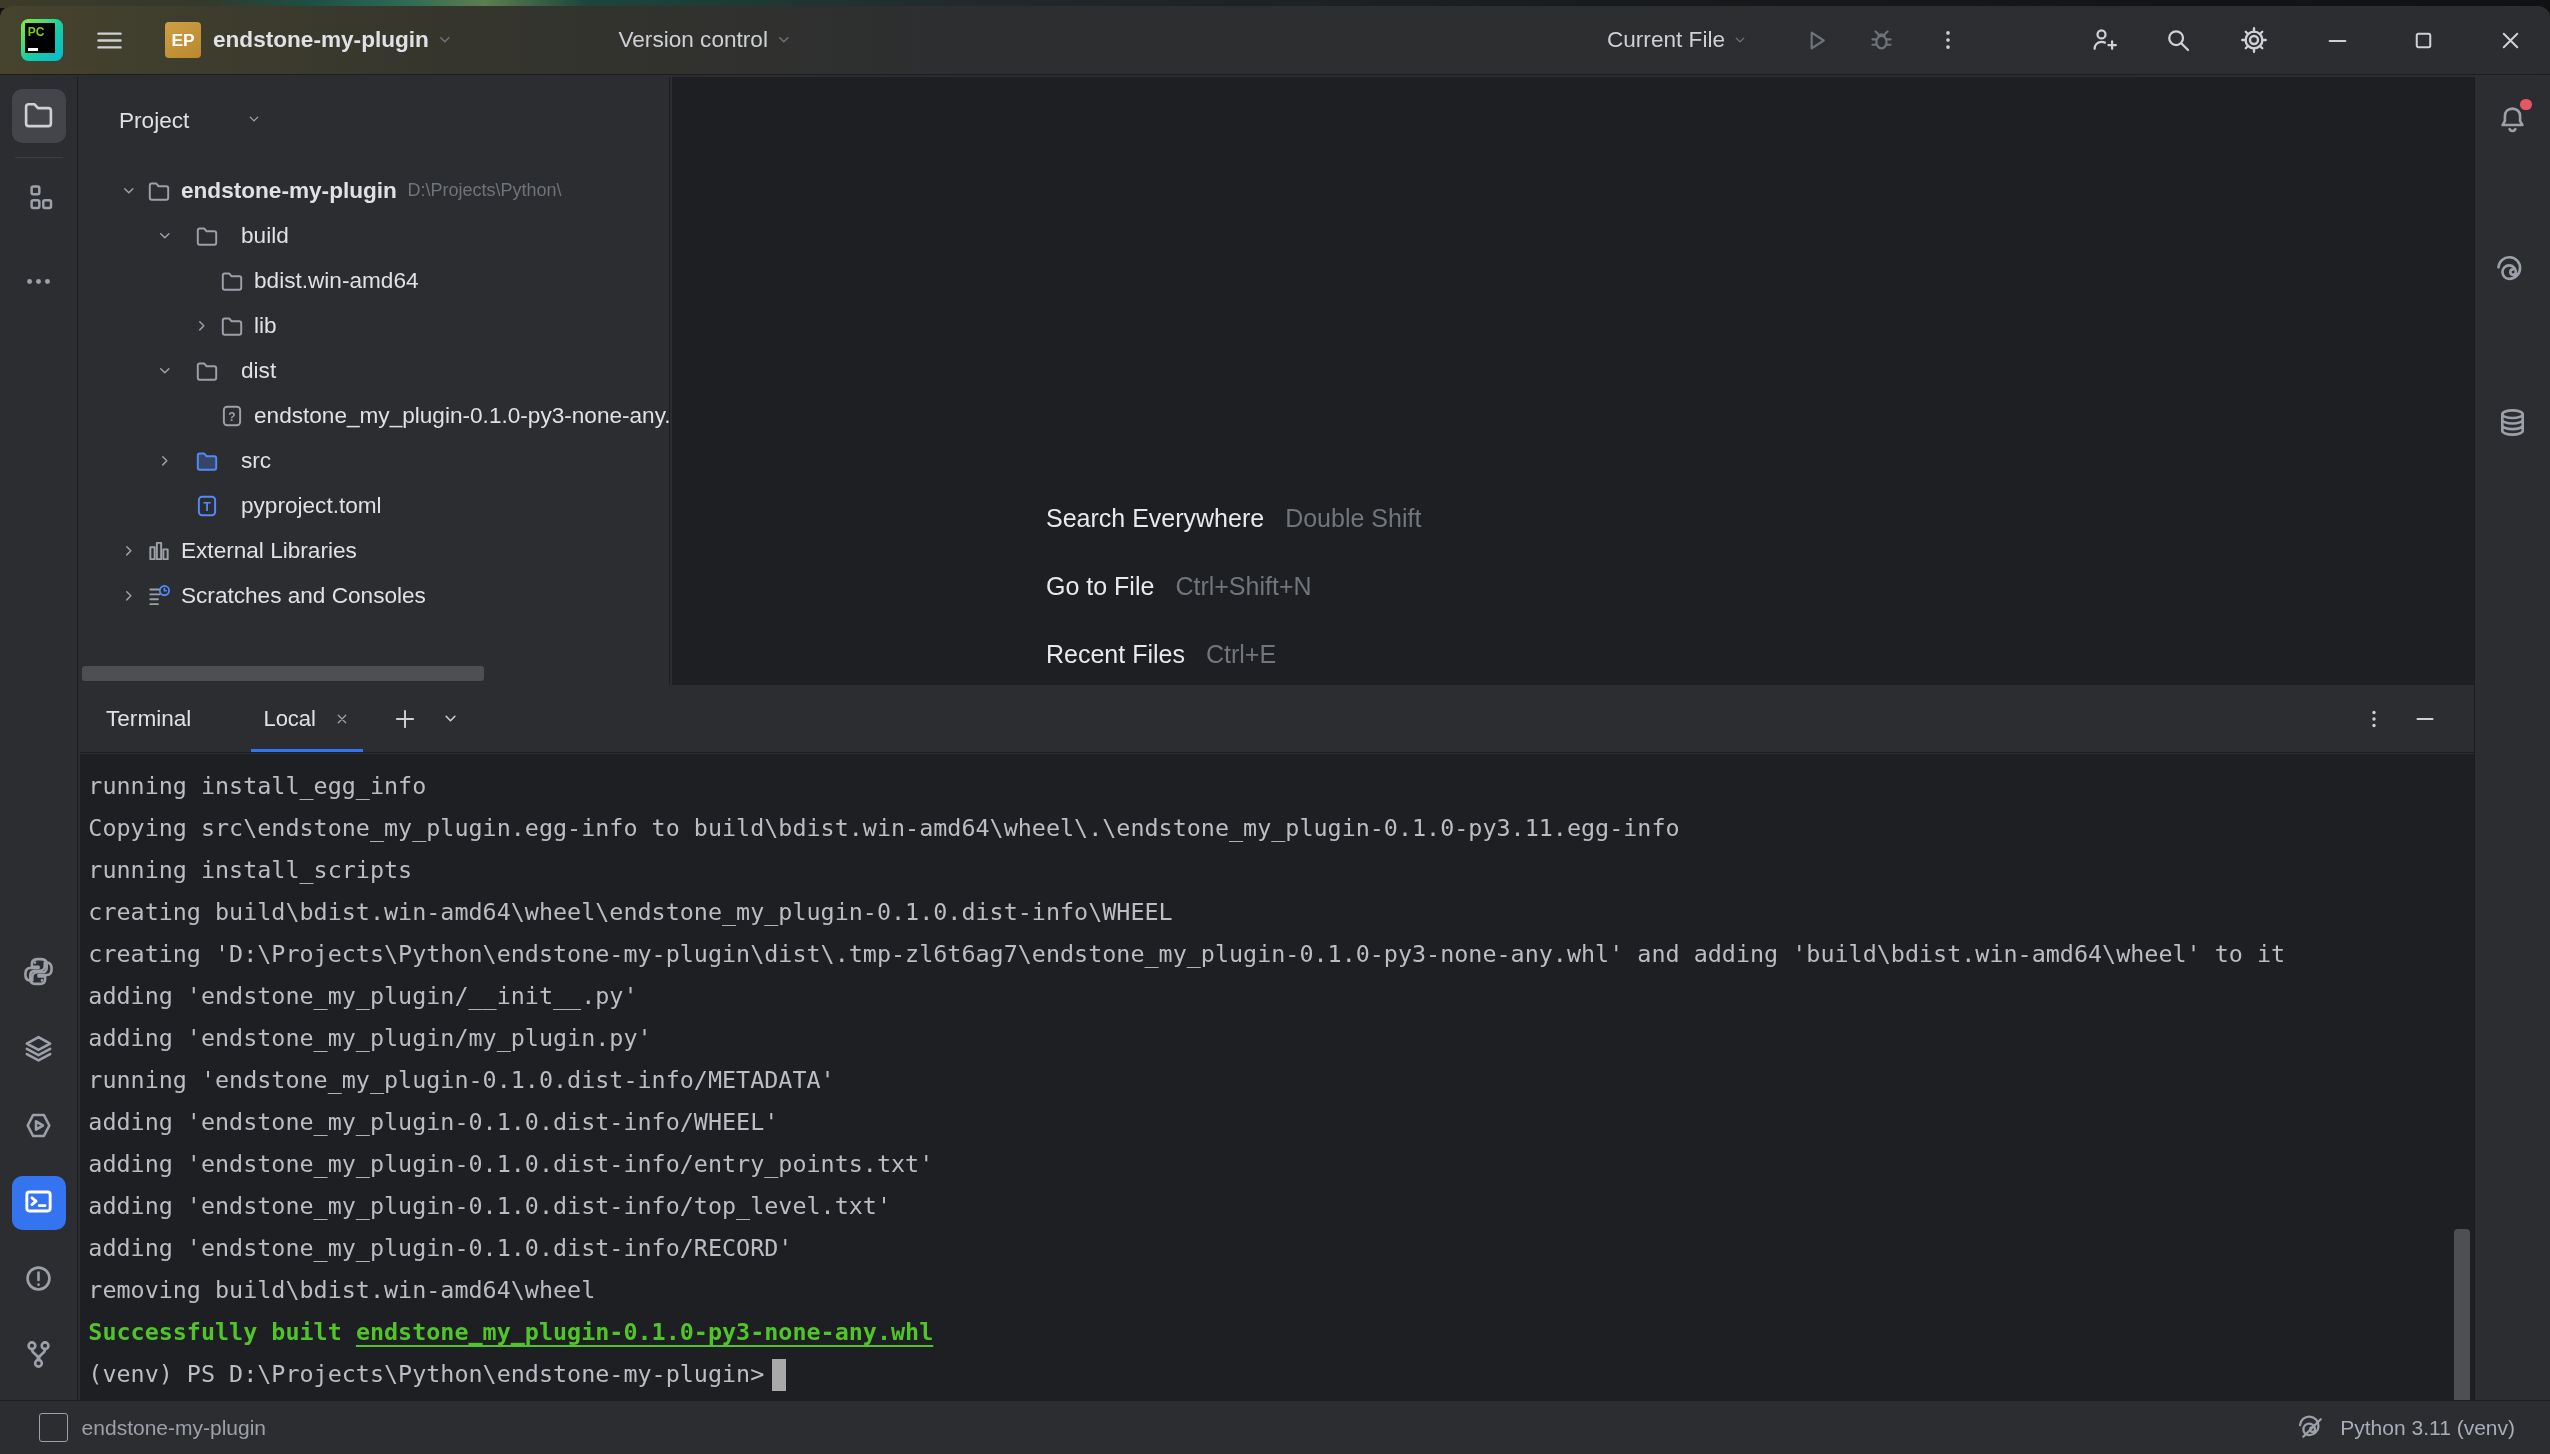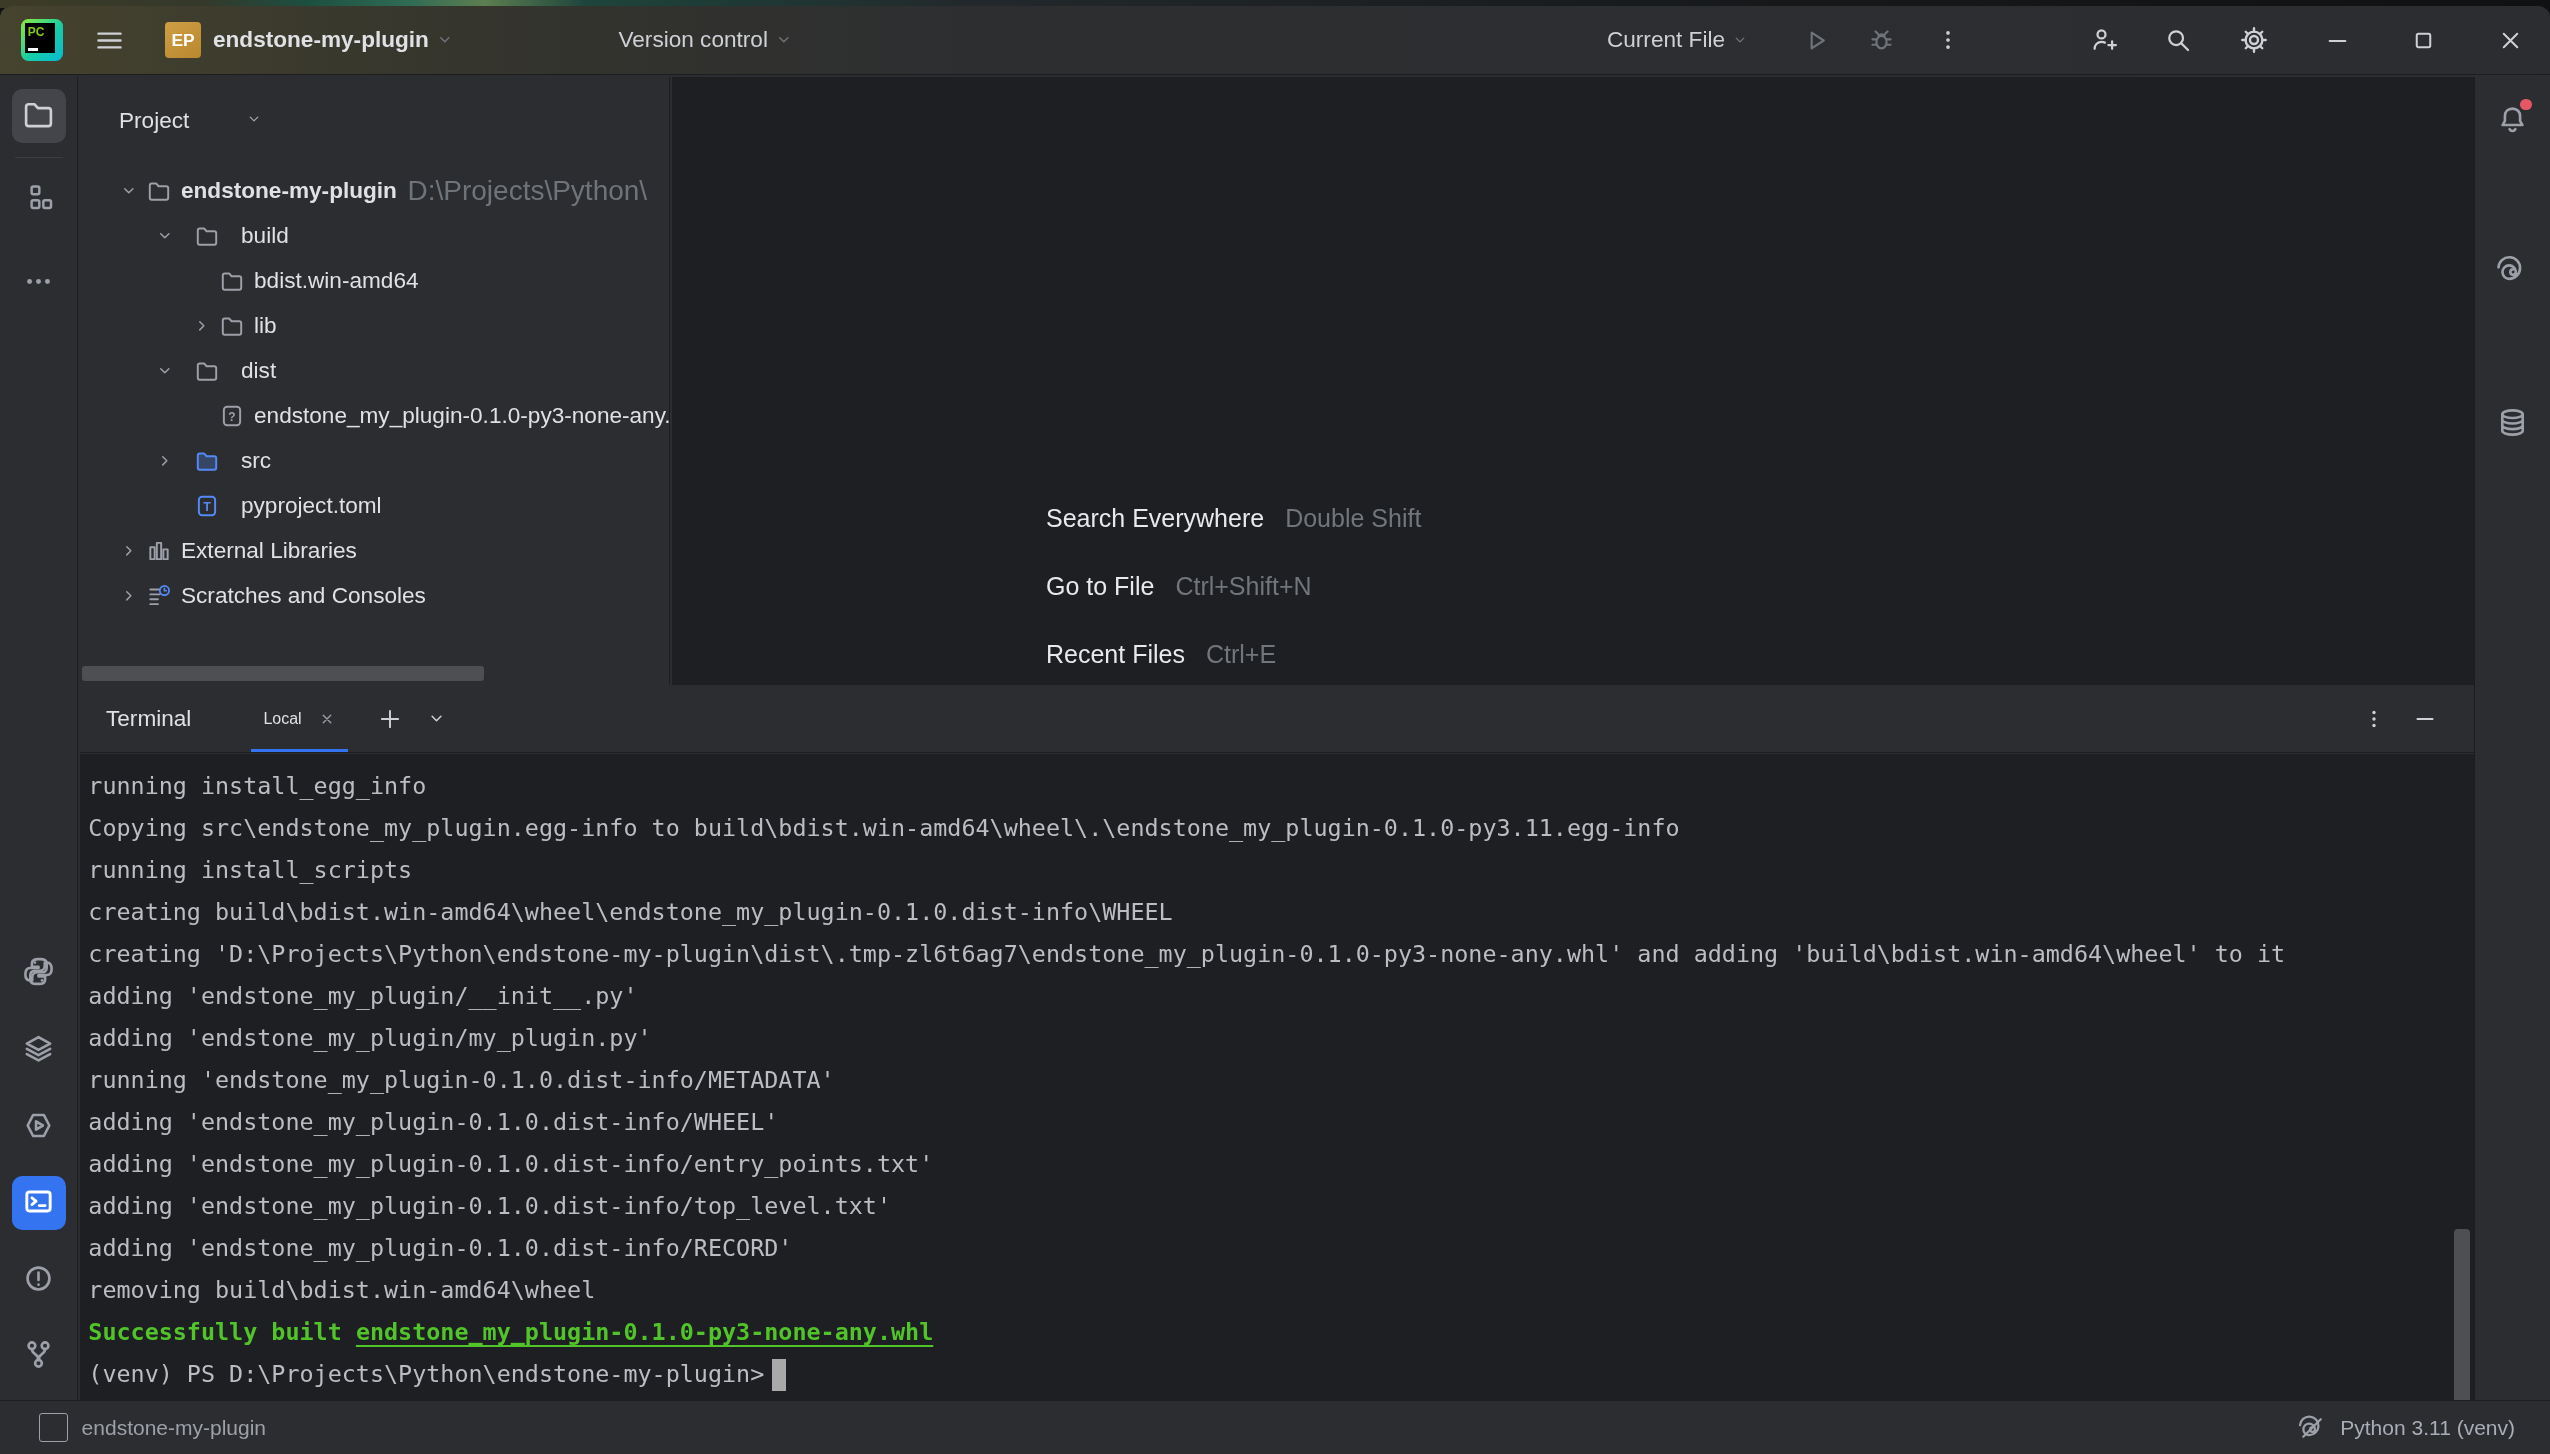--- a/index.html
+++ b/index.html
@@ -64,36 +64,36 @@
     background:#2b2d30; border-right:1.5px solid #1b1d1f; overflow:hidden; }
   .pp-header { display:flex; align-items:center; padding:22.6px 0 0 39px; color:#dfe1e5; font-size:22.6px; height:65px;gap:48px; }
   .pp-header svg { margin-left:7.5px; }
   .tree { margin-top:26px; }
   .tree-row { display:flex; align-items:center; height:45px; white-space:nowrap; overflow:hidden; cursor:pointer; }
   .tree-row .chev { width:27px; display:flex; align-items:center; flex:none; }
   .tree-row .t-icon { width:26px; height:26px; flex:none; margin-right:9px; display:flex; align-items:center; }
   .lvl0 { padding-left:39px; } .lvl1 { padding-left:75px;gap:12px; } .lvl2 { padding-left:112px; }
   .t-label { color:#dfe1e5; font-size:22.6px; }
   .t-label.bold { font-weight:600; }
-  .t-hint { color:#6f737a; font-size:28px; margin-left:10.6px; }
+  .t-hint { color:#6f737a; font-size:18px; margin-left:10.6px; }
   .pp-hscroll { position:absolute; left:1.5px; top:589px; width:402px; height:15px; background:#4d4f53; border-radius:3px; }
 
   
   .editor { position:absolute; left:672px; top:71px; width:1802px; height:608px; background:#1e1f22; }
   .shortcuts { position:absolute; left:374px; top:427px; display:flex; flex-direction:column; gap:30px; }
   .sc-row { display:flex; align-items:baseline; gap:21px; height:38px; }
   .sc-label { color:#e8e9eb; font-size:25px; }
   .sc-keys { color:#71757c; font-size:25px; }
 
   
   .terminal { position:absolute; left:80px; top:679px; width:2394px; height:721px; background:#2b2d30; }
   .term-header { height:68px; display:flex; align-items:center; border-bottom:1.5px solid #1b1d1f; position:relative; }
   .term-title { color:#dfe1e5; font-size:22.6px; margin-left:26px; }
   .term-tab { display:flex; align-items:center; margin-left:60px; height:100%; position:relative; padding:0 12px; cursor:pointer; }
-  .term-tab .tab-label { color:#dfe1e5; font-size:16px;text-align:right; }
+  .term-tab .tab-label { color:#dfe1e5; font-size:22px;text-align:right; }
   .term-tab .tab-close { margin-left:16.6px; display:flex; }
   .term-tab::after { content:""; position:absolute; left:0; right:0; bottom:0; height:3px; background:#3574f0; }
   .term-plus { margin-left:29px; } .term-dd { margin-left:22.6px; }
   .term-kebab { position:absolute; right:88px; } .term-min { position:absolute; right:36px; }
   .term-body { position:absolute; left:0; top:69px; width:100%; height:651px; background:#1e1f22;
     padding:10.6px 0 0 8.3px; font-family:"DejaVu Sans Mono",monospace; font-size:23.4px; overflow:hidden; }
   .tline { height:42px; line-height:42px; color:#bbbdc3; white-space:pre; }
   .tline.success { color:#50c428; font-weight:bold; }
   .tlink { color:#50c428; text-decoration:underline; text-underline-offset:5.3px; cursor:pointer; }
   .cursor { display:inline-block; width:14.3px; height:32px; background:#a9a9a9; vertical-align:middle; margin-left:7.5px; }

